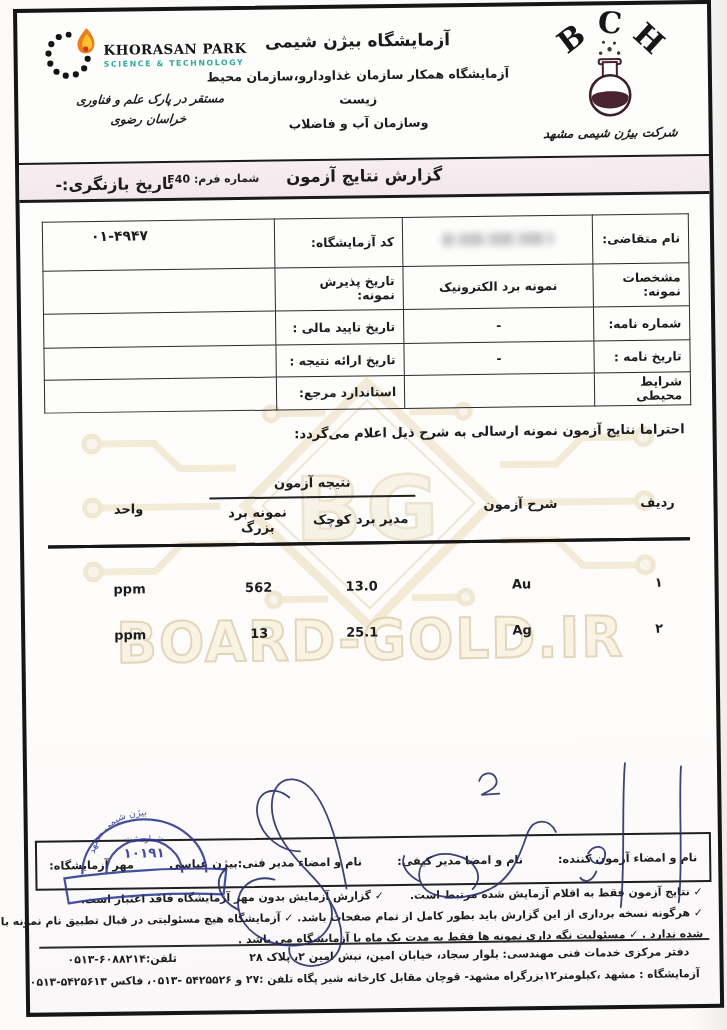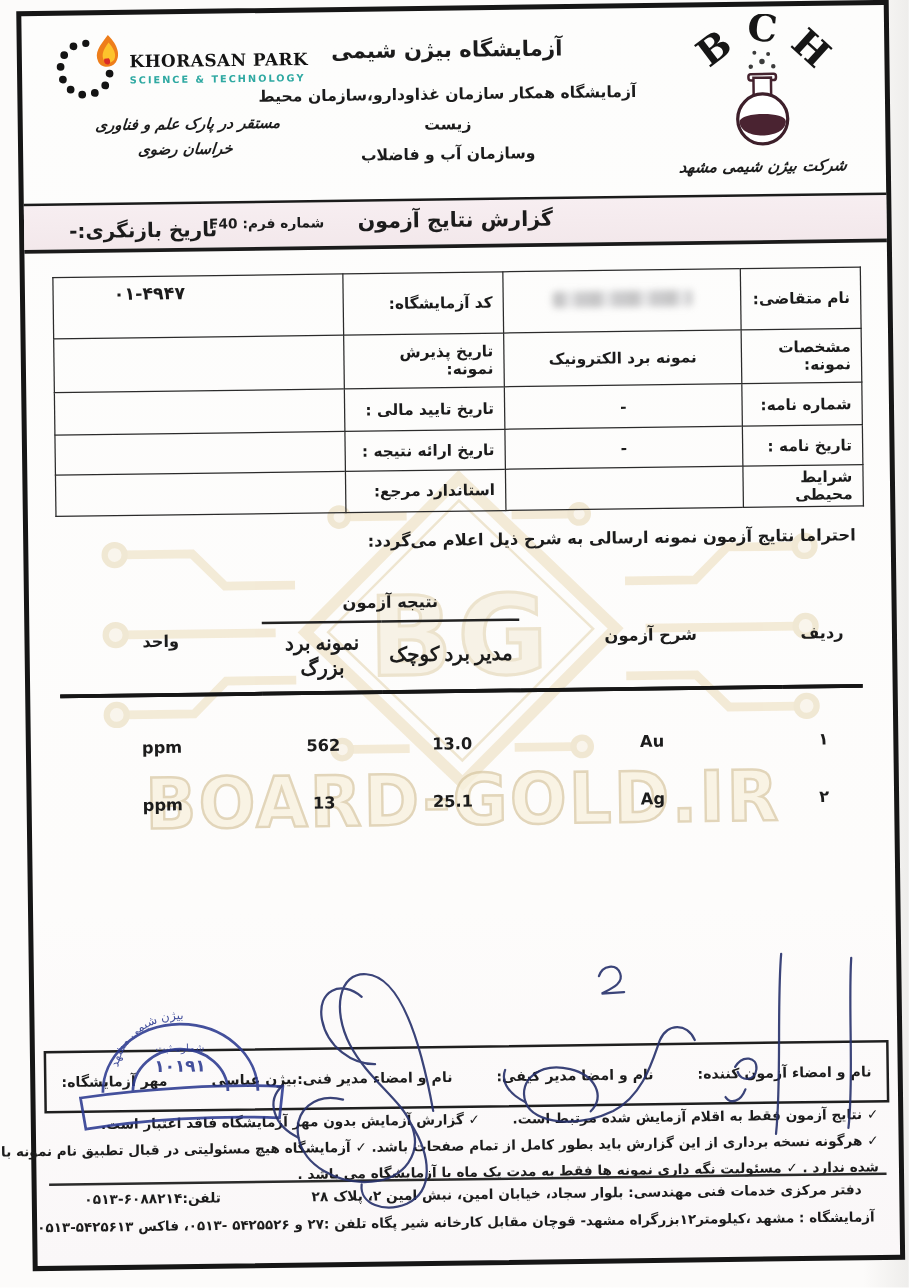--- a/index.html
+++ b/index.html
@@ -59,21 +59,21 @@
     background:repeating-linear-gradient(90deg,#8f8f92 0 10px,#cfcfd2 10px 18px,#9a9a9e 18px 30px);}
 
   
   .intro{direction:rtl;text-align:right;padding:16px 28px 0 0;font-weight:bold;font-size:13px;}
   .res-table{border-collapse:collapse;direction:rtl;margin:30px 24px 0 24px;width:642px;table-layout:fixed;}
   .res-table col.no{width:64px;}.res-table col.desc{width:210px;}
   .res-table col.small{width:110px;}.res-table col.large{width:96px;}.res-table col.unit{width:162px;}
   .res-table thead{border-bottom:3px solid #161616;}
   .res-table th{font-weight:bold;font-size:13px;text-align:center;padding:4px 2px;}
   .res-table th.group{border-bottom:2px solid #222;padding-bottom:6px;}
-  .res-table thead tr.subhead th{font-size:16px;padding:6px 2px 8px 2px;font-family:Liberation Serif, serif;}
+  .res-table thead tr.subhead th{font-size:13px;padding:6px 2px 8px 2px;}
   .res-table td{font-weight:bold;font-size:13px;text-align:center;padding:0 2px;height:46px;}
   .res-table tbody tr.first td{padding-top:18px;}
 
   
   .watermark{position:absolute;left:45px;top:368px;z-index:0;pointer-events:none;}
 
   
   .stamp{position:absolute;left:26px;top:742px;z-index:3;pointer-events:none;opacity:.88;}
   .signatures{position:absolute;left:0;top:730px;z-index:4;pointer-events:none;}
 

